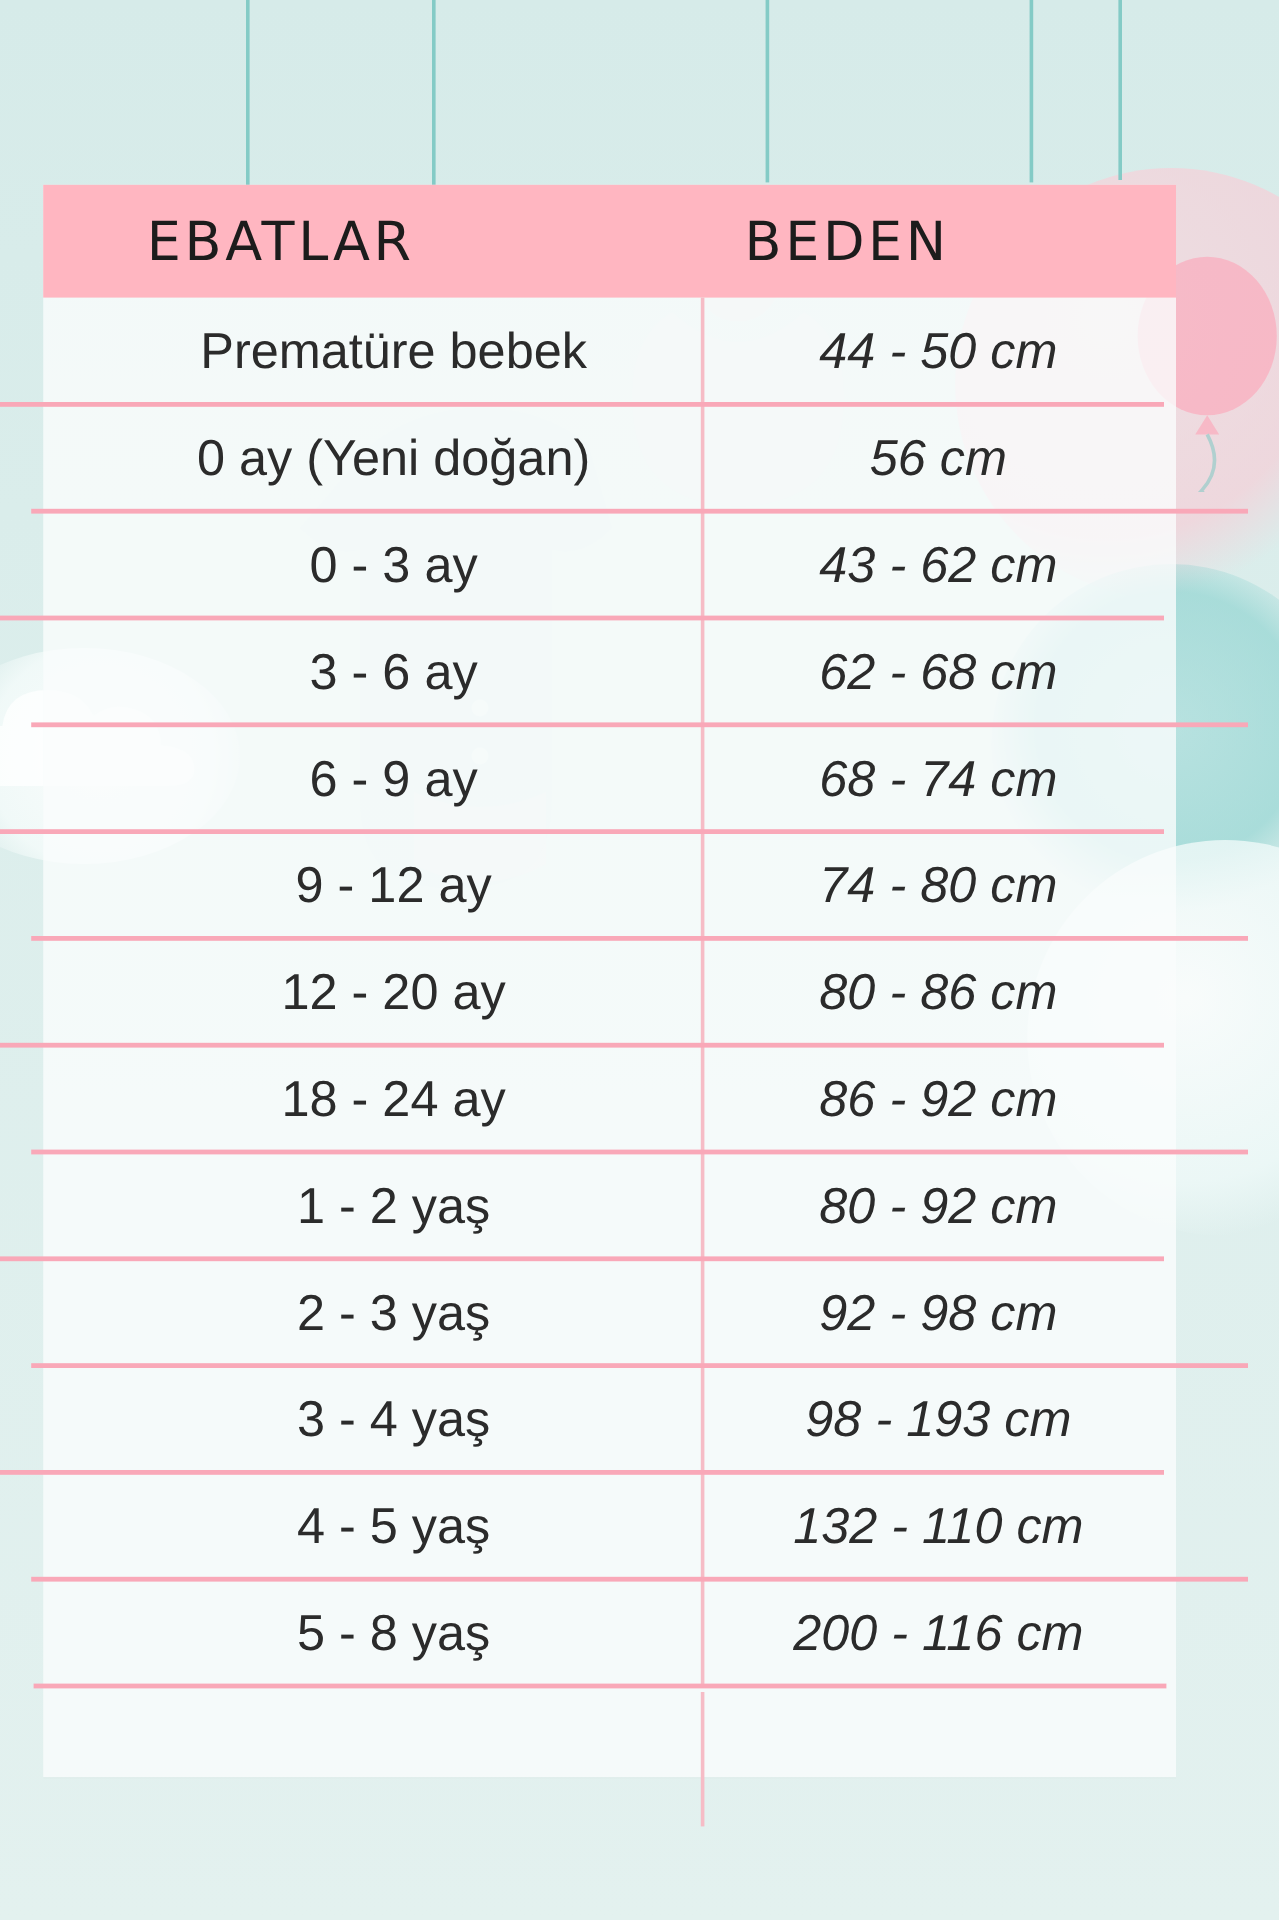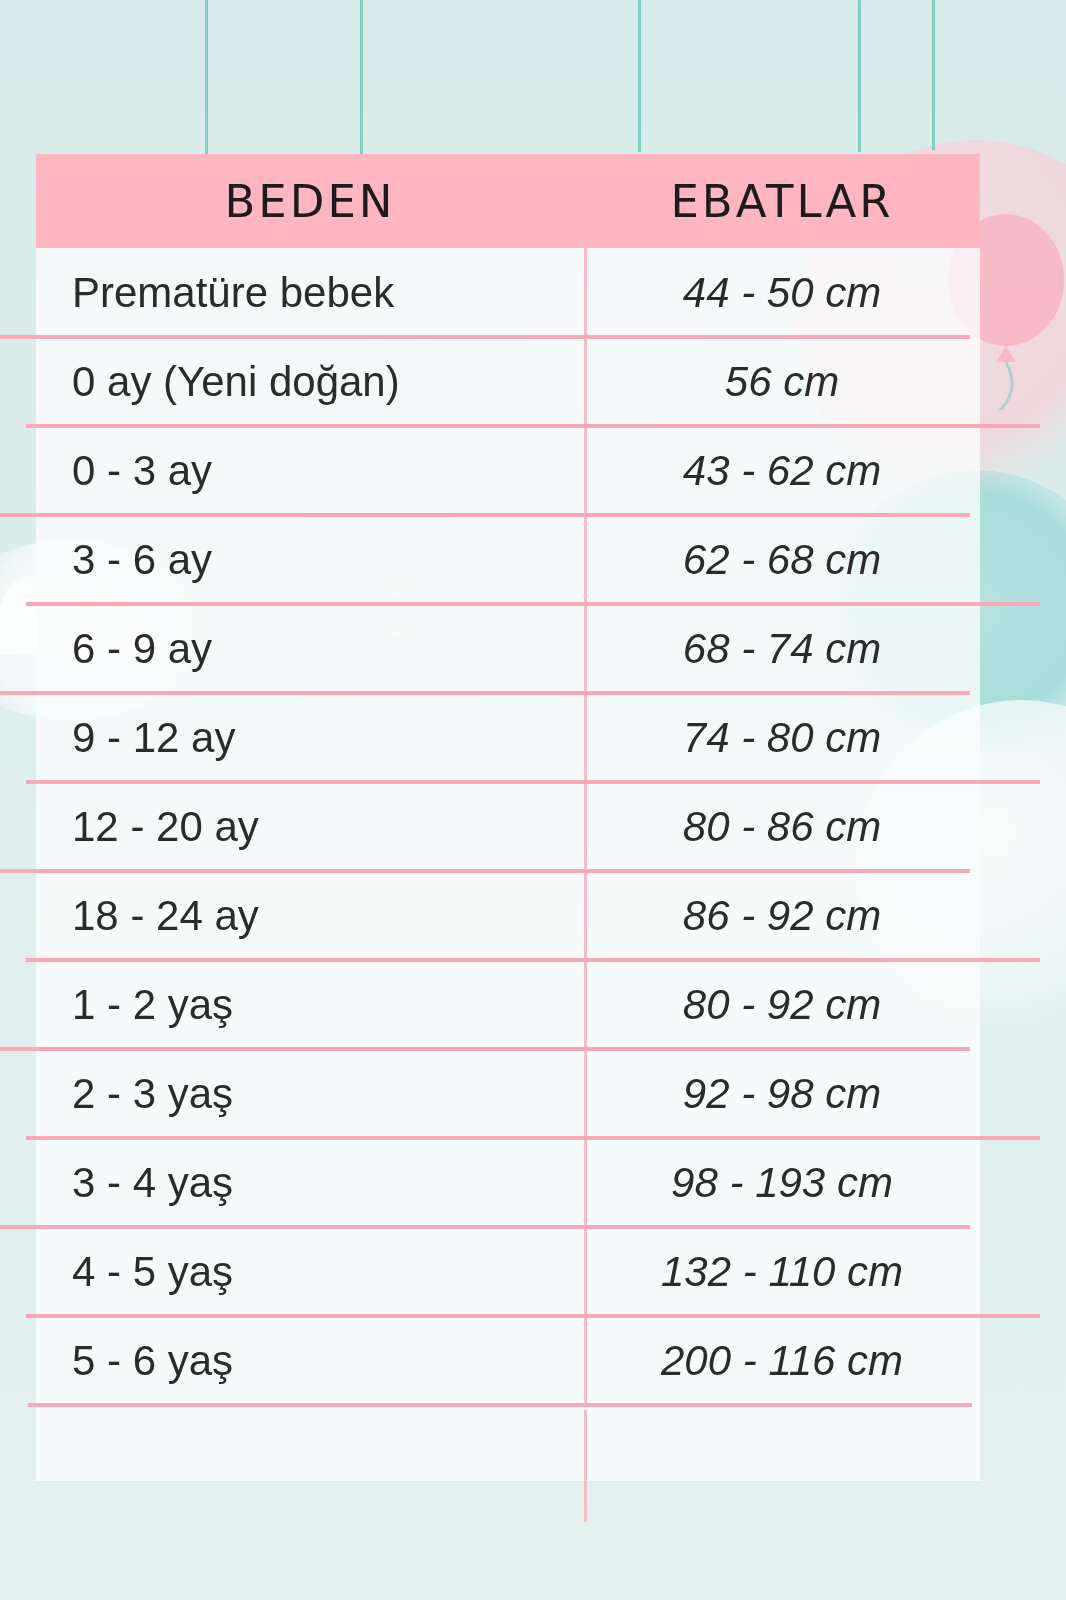--- a/index.html
+++ b/index.html
@@ -115,20 +115,21 @@
     display: flex;
     align-items: center;
     height: 89px;
     position: relative;
   }
   .row .cell {
     font-family: "Liberation Sans", sans-serif;
     font-size: 42px;
     color: #2b2b2b;
     white-space: nowrap;
+    text-align: center;
   }
   .cell-size {
     flex: 0 0 548px;
     padding-left: 36px;
     box-sizing: border-box;
     text-align: left;
   }
   .cell-measure {
     flex: 1 1 auto;
     text-align: center;
@@ -197,22 +198,22 @@
   <div class="string" style="left:205px;height:160px;"></div>
   <div class="string" style="left:360px;height:158px;"></div>
   <div class="string" style="left:638px;height:152px;"></div>
   <div class="string" style="left:858px;height:152px;"></div>
   <div class="string" style="left:932px;height:150px;"></div>
 </div>
 
 <div id="card">
 
   <div id="table-header">
+    <div class="th right">EBATLAR</div>
     <div class="th left">BEDEN</div>
-    <div class="th right">EBATLAR</div>
   </div>
 
   <div id="col-divider" style="height:1157px;"></div>
 
   <div id="rows-container">
 
     <div class="row">
       <div class="cell cell-size">Prematüre bebek</div>
       <div class="cell cell-measure">44 - 50 cm</div>
       <div class="sep wide-left"></div>
@@ -278,21 +279,21 @@
       <div class="sep wide-left"></div>
     </div>
 
     <div class="row">
       <div class="cell cell-size">4 - 5 yaş</div>
       <div class="cell cell-measure">132 - 110 cm</div>
       <div class="sep wide-right"></div>
     </div>
 
     <div class="row">
-      <div class="cell cell-size">5 - 6 yaş</div>
+      <div class="cell cell-size">5 - 8 yaş</div>
       <div class="cell cell-measure">200 - 116 cm</div>
       <div class="sep inset"></div>
     </div>
 
     <div id="empty-row"></div>
   </div>
 </div>
 
 <div id="divider-tail" style="top:1410px;height:112px;"></div>
 

